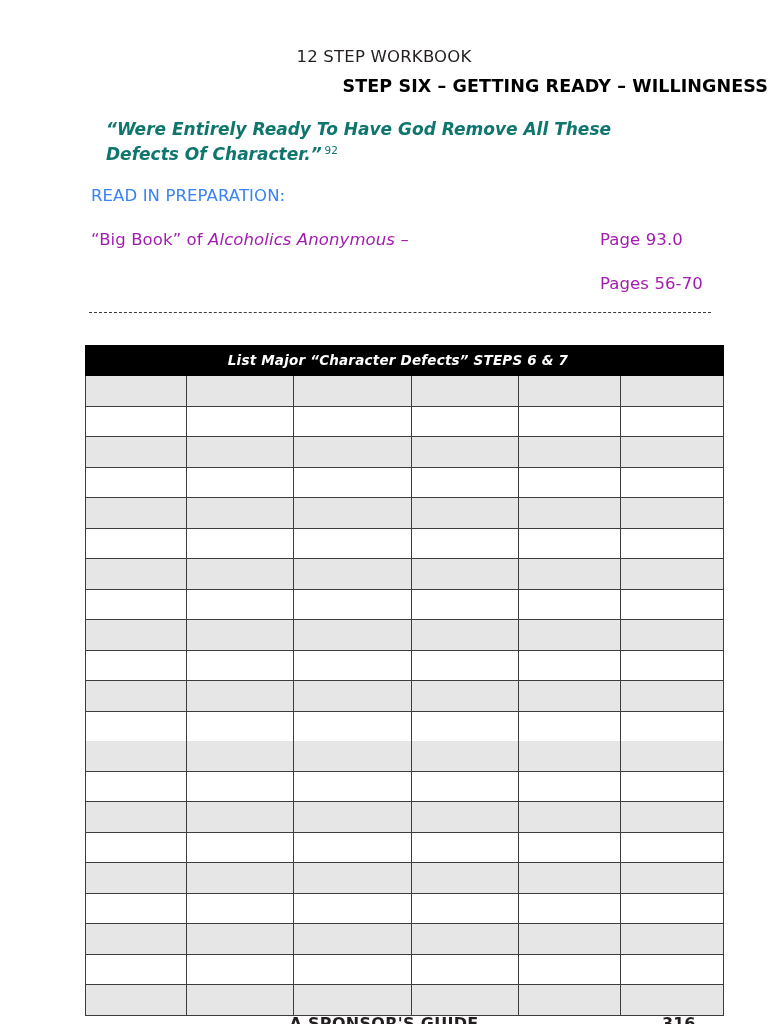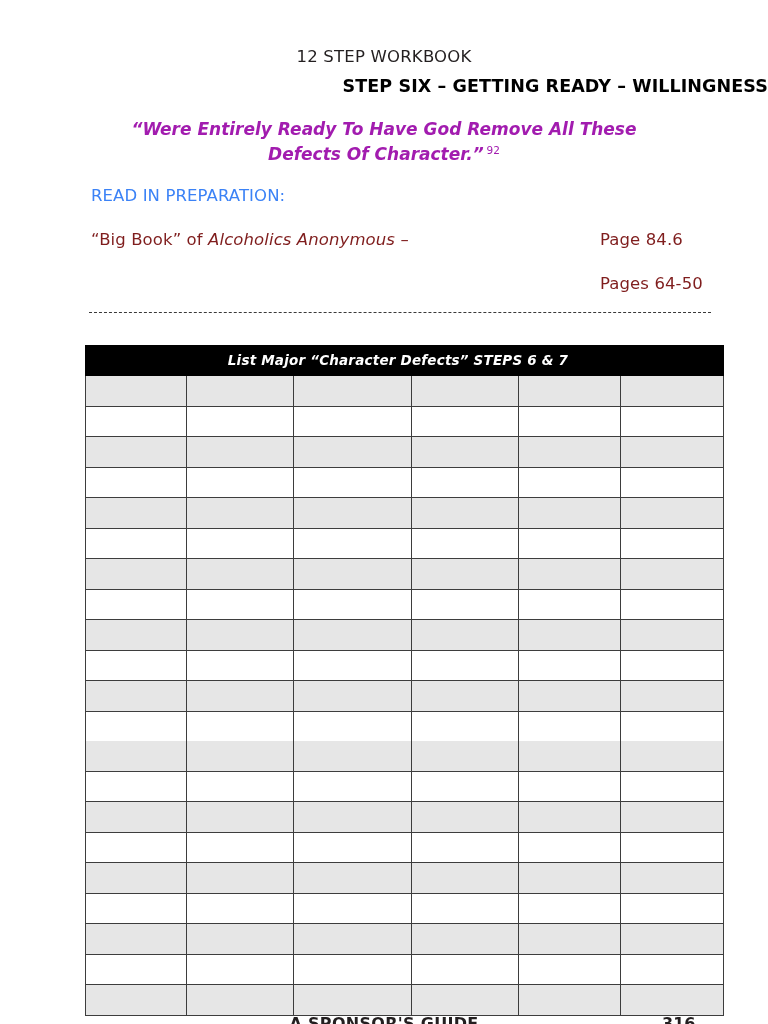--- a/index.html
+++ b/index.html
@@ -42,29 +42,28 @@
     width: 768px;
     text-align: right;
     font-size: 17.5px;
     font-weight: bold;
     letter-spacing: 0.1px;
     color: #000;
   }
 
   .quote {
     position: absolute;
-    left: 114px;
+    left: 106px;
     top: 119px;
     width: 540px;
-    text-align: center;
     font-size: 17px;
     font-weight: bold;
     font-style: italic;
     line-height: 21px;
-    color: #a21caf;
+    color: #0f766e;
   }
   .quote sup {
     font-size: 10.5px;
     font-weight: normal;
     font-style: normal;
     vertical-align: 6px;
     margin-left: 3px;
   }
 
   
@@ -75,21 +74,21 @@
     font-size: 16.5px;
     color: #3b82f6;
     letter-spacing: 0.1px;
   }
 
   .read-row {
     position: absolute;
     left: 91px;
     width: 620px;
     font-size: 16.5px;
-    color: #7f1d1d;
+    color: #a21caf;
     letter-spacing: 0.1px;
   }
   .read-row-1 { top: 230px; }
   .read-row-2 { top: 274px; }
 
   .read-row .ref { display: inline-block; }
   .read-row .ref i { font-style: italic; }
   .read-row .pages {
     position: absolute;
     left: 509px;
@@ -180,25 +179,25 @@
   <div class="step-title">STEP SIX – GETTING READY – WILLINGNESS</div>
 
   <div class="quote">
     <span>“Were Entirely Ready To Have God Remove All These Defects Of Character.”</span><sup>92</sup>
   </div>
 
   <div class="read-label">READ IN PREPARATION:</div>
 
   <div class="read-row read-row-1">
     <span class="ref"><span>“Big Book” of </span><i>Alcoholics Anonymous</i><span> –</span></span>
-    <span class="pages">Page 84.6</span>
+    <span class="pages">Page 93.0</span>
   </div>
 
   <div class="read-row read-row-2">
-    <span class="pages">Pages 64-50</span>
+    <span class="pages">Pages 56-70</span>
   </div>
 
   <div class="divider"></div>
 
   <table class="defects-table">
     <colgroup>
       <col style="width:101px">
       <col style="width:107px">
       <col style="width:118px">
       <col style="width:107px">

